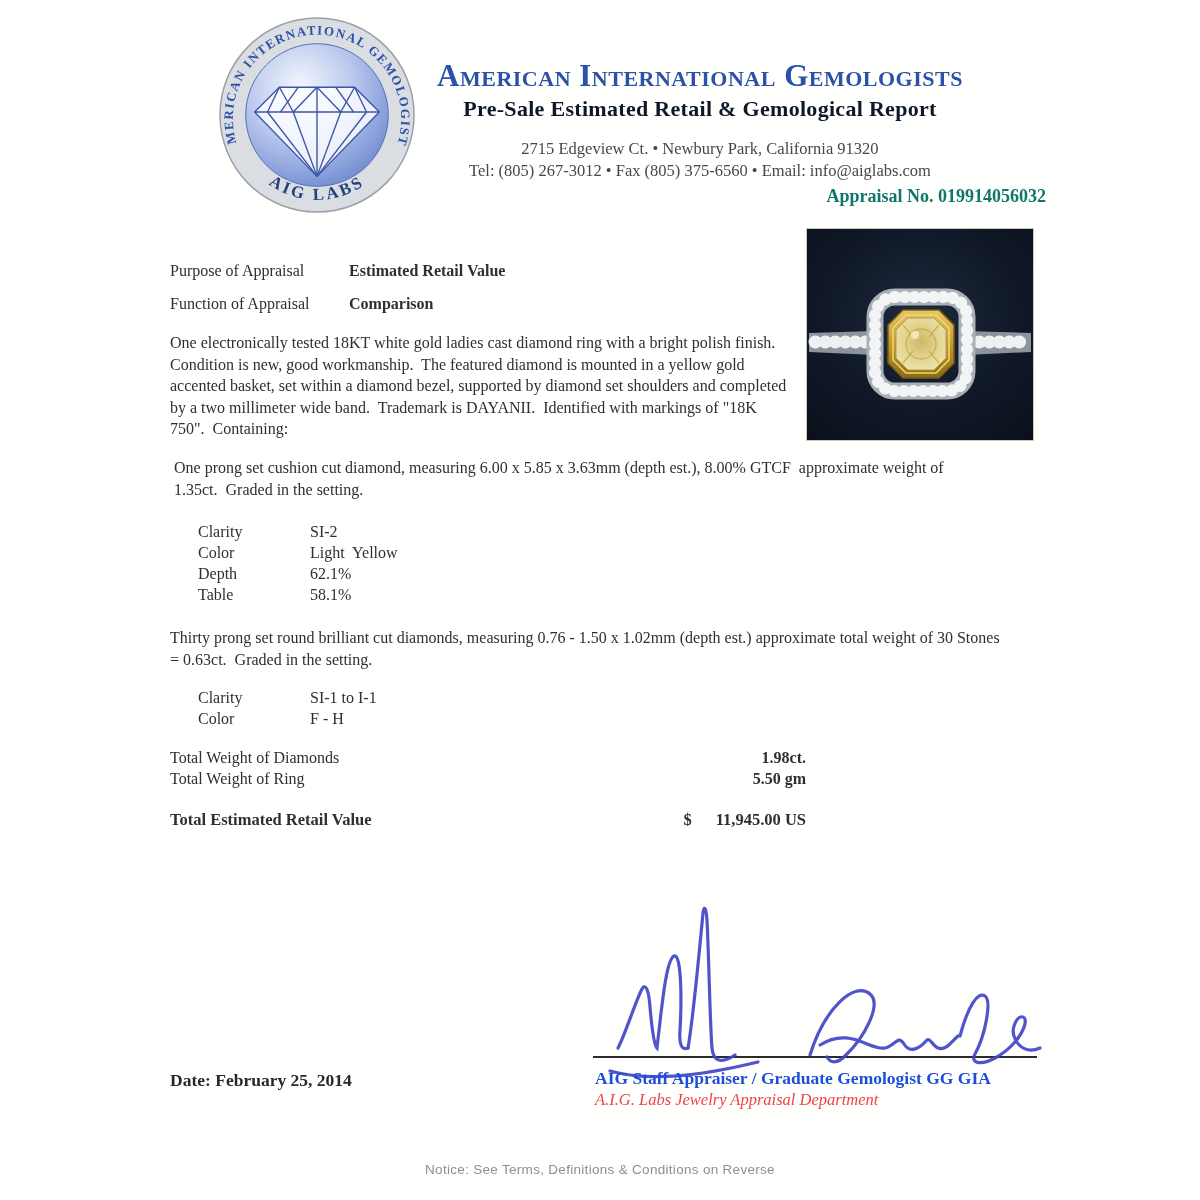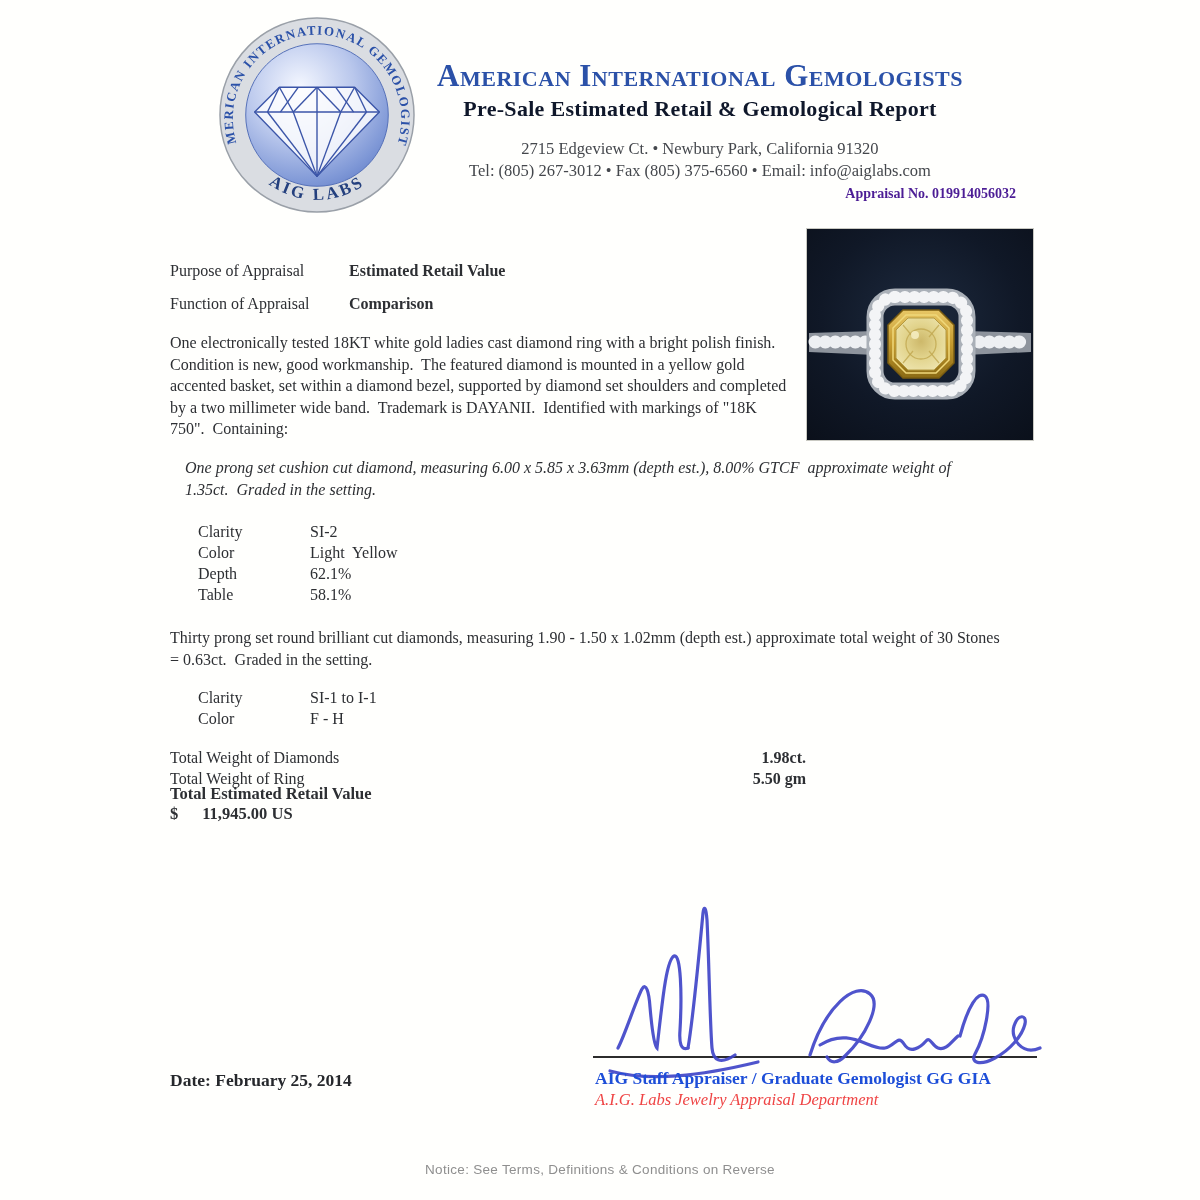--- a/index.html
+++ b/index.html
@@ -14,21 +14,21 @@
 
   
   .seal { position:absolute; left:218px; top:16px; width:198px; height:198px; }
   .head-block { position:absolute; left:400px; top:58px; width:600px; text-align:center; }
   .org-name {
     font-variant:small-caps; font-weight:bold; font-size:31px; letter-spacing:0.5px;
     color:#2b51a8; line-height:36px;
   }
   .report-title { font-weight:bold; font-size:22px; color:#0f172a; line-height:30px; letter-spacing:0.3px; }
   .addr { font-size:16.5px; color:#44474c; line-height:22px; margin-top:14px; }
-  .appraisal-no { position:absolute; right:184px; top:186px; font-weight:bold; font-size:14px; color:#4c1d95; }
+  .appraisal-no { position:absolute; right:154px; top:186px; font-weight:bold; font-size:18px; color:#0f766e; }
 
   
   .photo { position:absolute; left:807px; top:229px; width:226px; height:211px; box-shadow:0 0 0 1px #c9c9c2; }
 
   
   .row { position:absolute; font-size:16px; line-height:21px; }
   .lbl-col { display:inline-block; width:175px; }
   .bold { font-weight:bold; }
   .para { position:absolute; font-size:16px; line-height:21.5px; }
 
@@ -155,42 +155,42 @@
     <span class="lbl-col">Purpose of Appraisal</span>
     <span class="bold">Estimated Retail Value</span>
   </div>
   <div class="row" style="left:170px; top:293px;">
     <span class="lbl-col">Function of Appraisal</span>
     <span class="bold">Comparison</span>
   </div>
 
   <div class="para pre" style="left:170px; top:332px; width:618px;">One electronically tested 18KT white gold ladies cast diamond ring with a bright polish finish. Condition is new, good workmanship.  The featured diamond is mounted in a yellow gold accented basket, set within a diamond bezel, supported by diamond set shoulders and completed by a two millimeter wide band.  Trademark is DAYANII.  Identified with markings of "18K 750".  Containing:</div>
 
-  <div class="para pre" style="left:185px; top:457px; width:782px;font-style:italic;">One prong set cushion cut diamond, measuring 6.00 x 5.85 x 3.63mm (depth est.), 8.00% GTCF  approximate weight of 1.35ct.  Graded in the setting.</div>
+  <div class="para pre" style="left:174px; top:457px; width:782px;">One prong set cushion cut diamond, measuring 6.00 x 5.85 x 3.63mm (depth est.), 8.00% GTCF  approximate weight of 1.35ct.  Graded in the setting.</div>
 
   <div class="spec" style="top:521px;">
     <div class="srow">
       <span class="sl">Clarity</span>
       <span class="sv pre">SI-2</span>
     </div>
     <div class="srow">
       <span class="sl">Color</span>
       <span class="sv pre">Light  Yellow</span>
     </div>
     <div class="srow">
       <span class="sl">Depth</span>
       <span class="sv pre">62.1%</span>
     </div>
     <div class="srow">
       <span class="sl">Table</span>
       <span class="sv pre">58.1%</span>
     </div>
   </div>
 
-  <div class="para pre" style="left:170px; top:627px; width:832px;">Thirty prong set round brilliant cut diamonds, measuring 1.90 - 1.50 x 1.02mm (depth est.) approximate total weight of 30 Stones = 0.63ct.  Graded in the setting.</div>
+  <div class="para pre" style="left:170px; top:627px; width:832px;">Thirty prong set round brilliant cut diamonds, measuring 0.76 - 1.50 x 1.02mm (depth est.) approximate total weight of 30 Stones = 0.63ct.  Graded in the setting.</div>
 
   <div class="spec" style="top:687px;">
     <div class="srow">
       <span class="sl">Clarity</span>
       <span class="sv pre">SI-1 to I-1</span>
     </div>
     <div class="srow">
       <span class="sl">Color</span>
       <span class="sv pre">F - H</span>
     </div>
@@ -198,21 +198,21 @@
 
   <div class="tot" style="top:747px;">
     <span>Total Weight of Diamonds</span>
     <span class="tv">1.98ct.</span>
   </div>
   <div class="tot" style="top:768px;">
     <span>Total Weight of Ring</span>
     <span class="tv">5.50 gm</span>
   </div>
 
-  <div class="retail" style="top:784px;flex-direction:column;">
+  <div class="retail" style="top:810px;">
     <span>Total Estimated Retail Value</span>
     <span class="money">
       <span>$</span>
       <span>11,945.00 US</span>
     </span>
   </div>
 
   <div class="sig-line"></div>
   <svg class="sig-svg" viewBox="0 0 480 200">
     <g fill="none" stroke="#4146c8" stroke-width="3.2" stroke-linecap="round" opacity="0.92">

